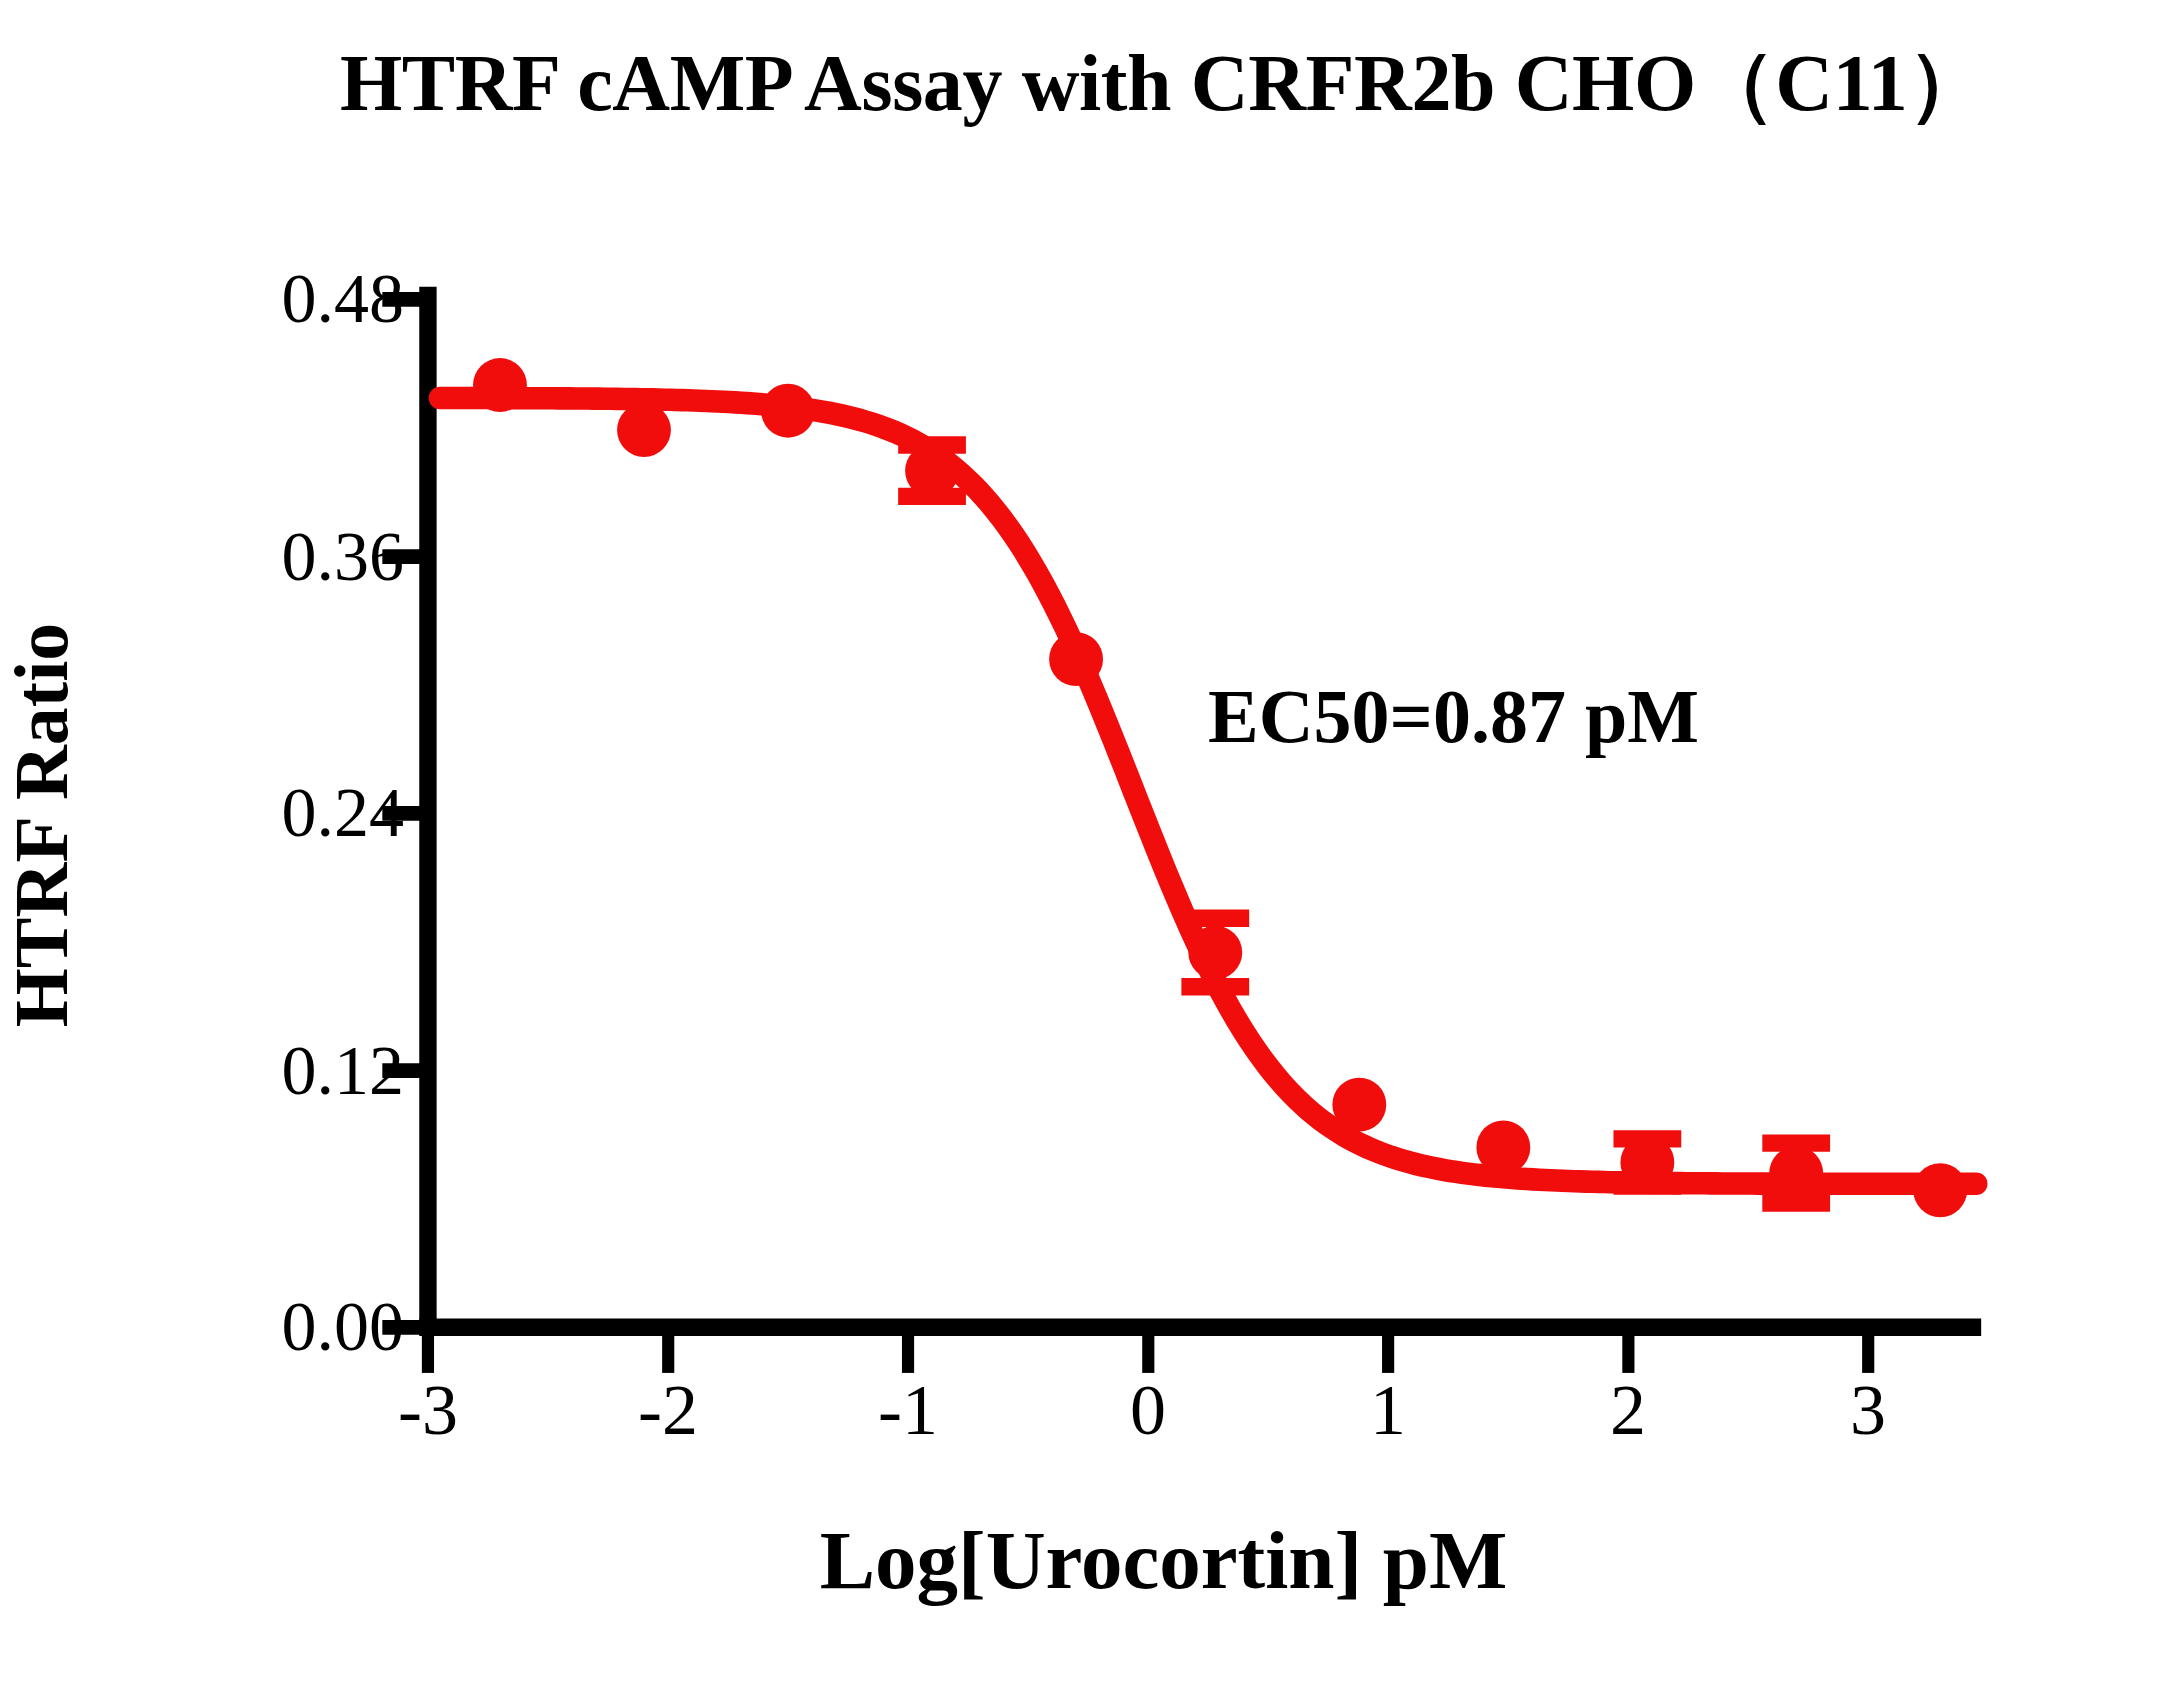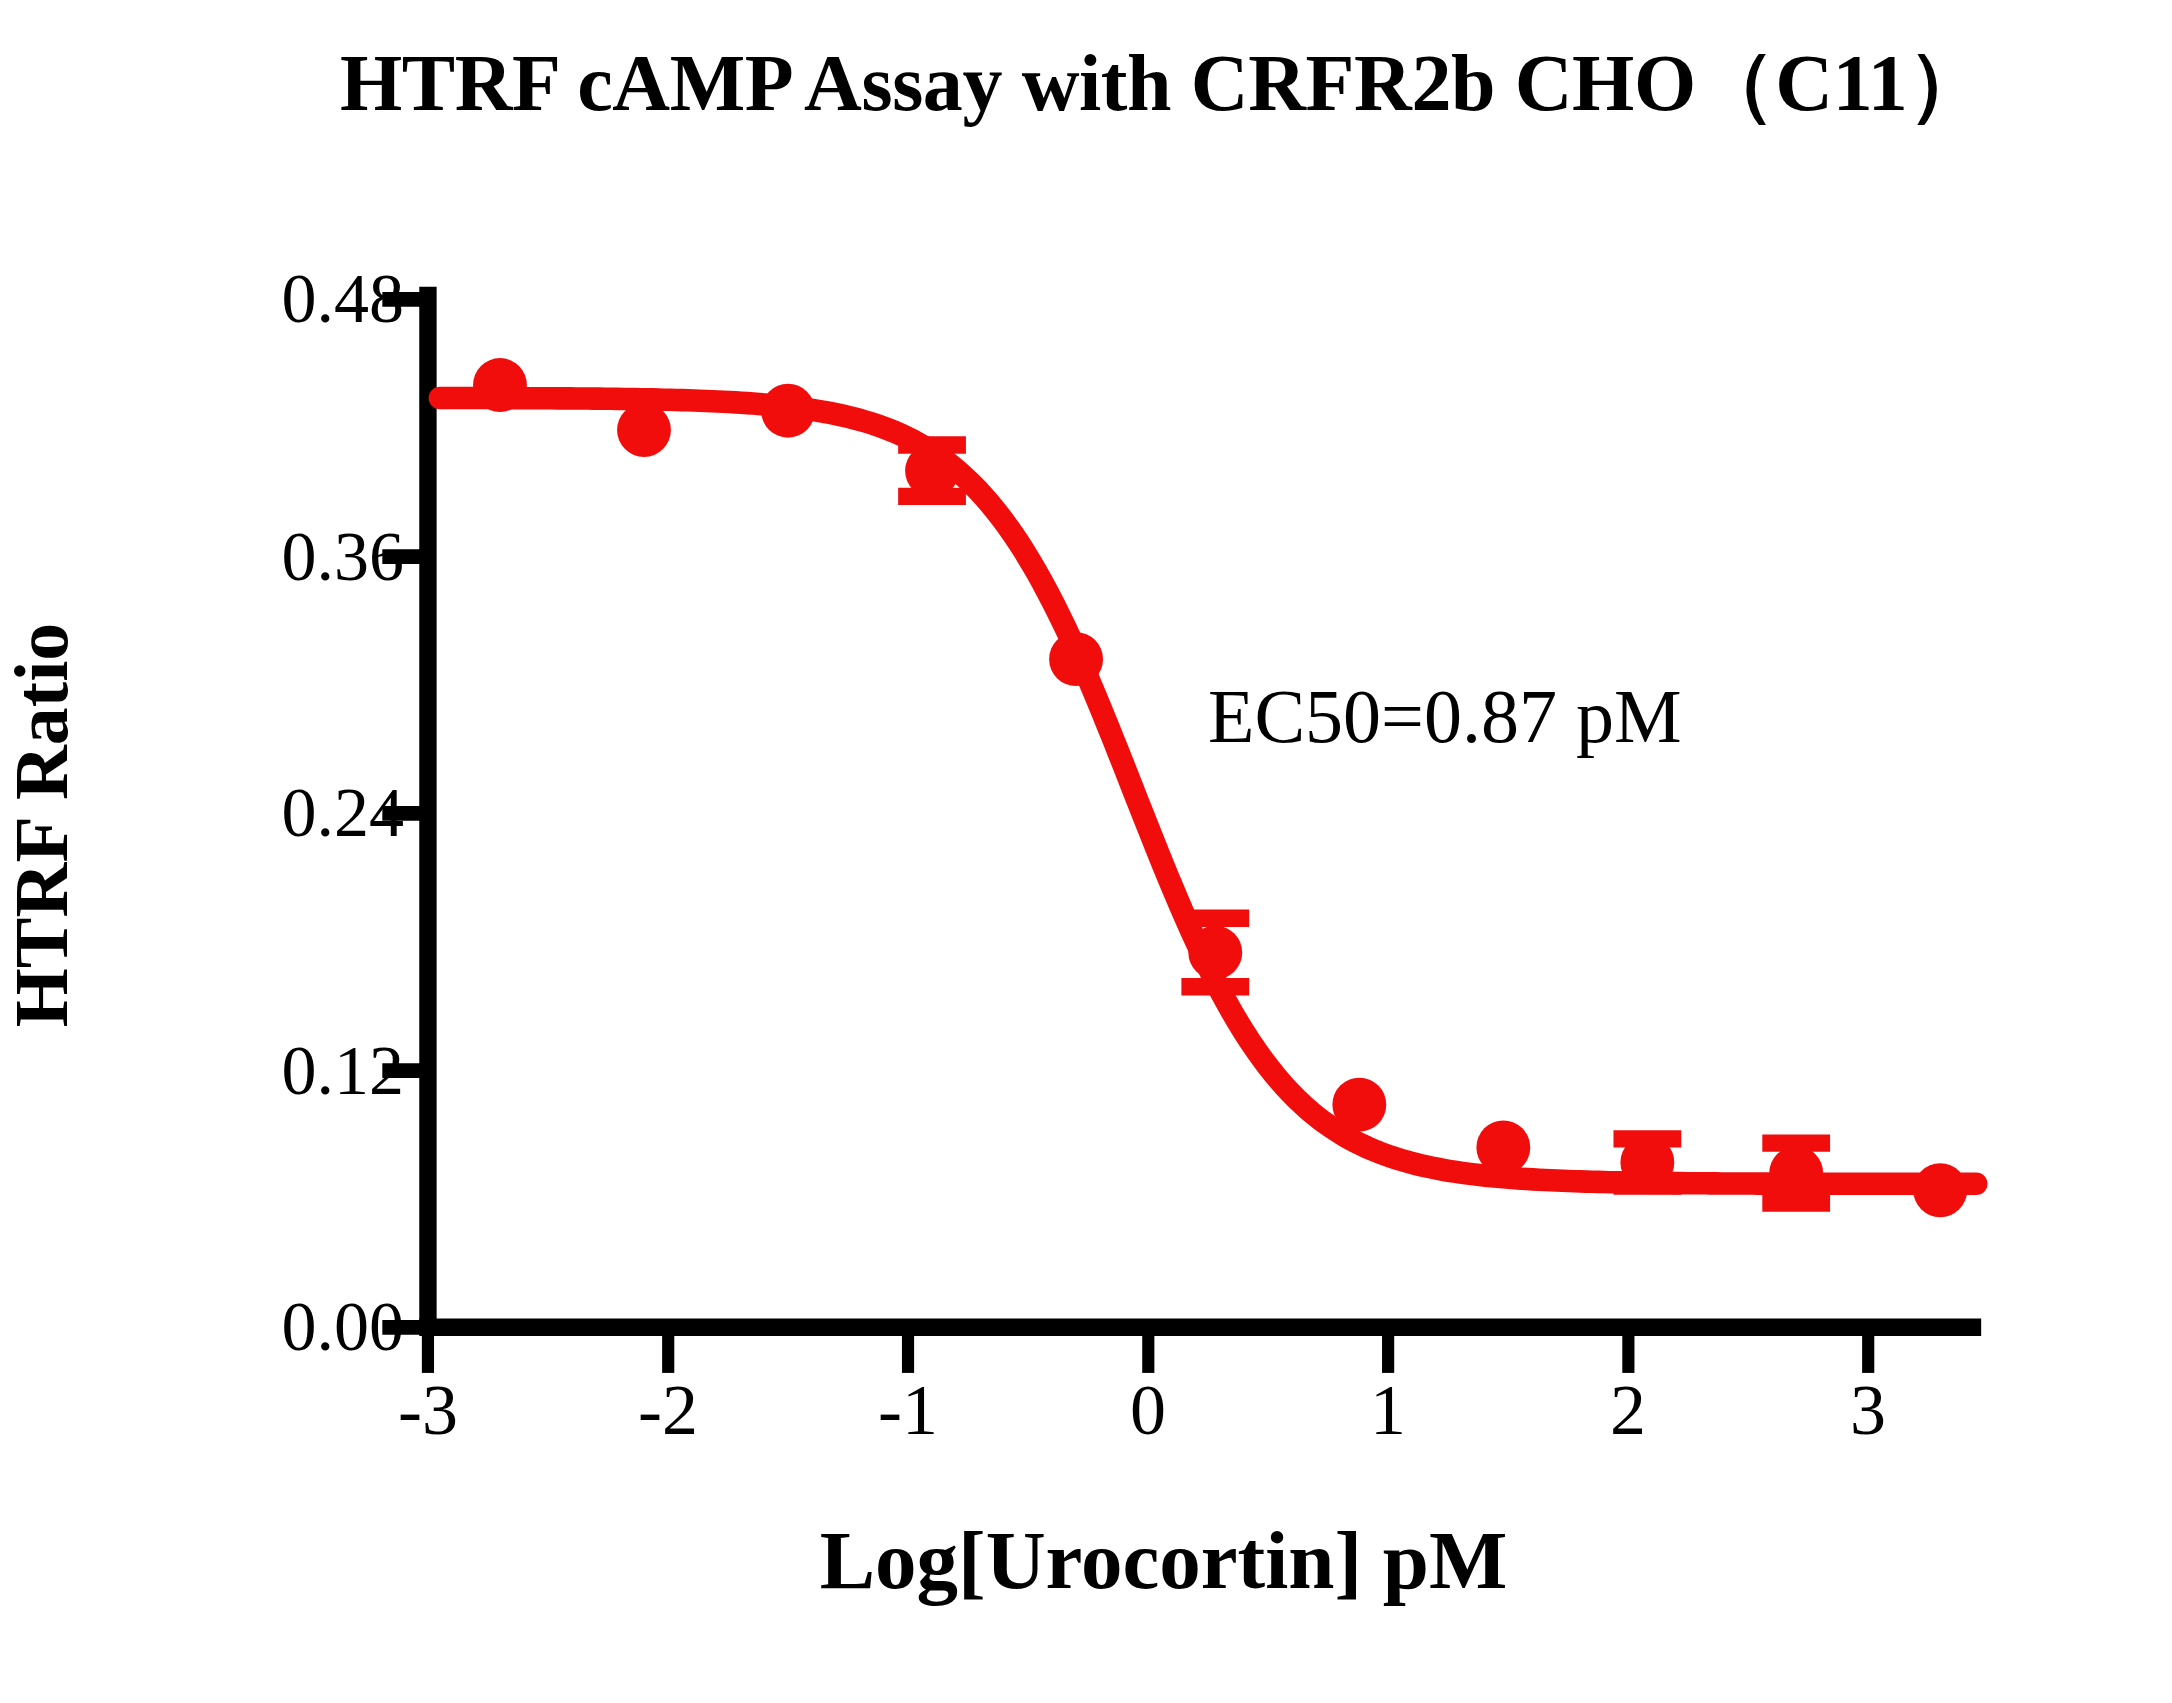--- a/index.html
+++ b/index.html
@@ -19,21 +19,21 @@
     font-family:"Liberation Serif",serif;font-weight:bold;font-size:76px;
     color:#000;white-space:nowrap;
   }
   #x-axis-title{
     position:absolute;left:0;top:1512px;width:2327px;text-align:center;
     font-family:"Liberation Serif",serif;font-weight:bold;font-size:83px;
     color:#000;white-space:nowrap;
   }
   #ec50-annotation{
     position:absolute;left:1208px;top:673px;
-    font-family:"Liberation Serif",serif;font-weight:normal;font-size:76px;
+    font-family:"Liberation Serif",serif;font-weight:bold;font-size:76px;
     color:#000;white-space:nowrap;
   }
   .ytick-label{
     position:absolute;text-align:right;width:304px;
     font-family:"Liberation Serif",serif;font-size:70px;color:#000;
     transform:translateY(-50%);
   }
   .xtick-label{
     position:absolute;text-align:center;width:130px;
     font-family:"Liberation Serif",serif;font-size:72px;color:#000;

